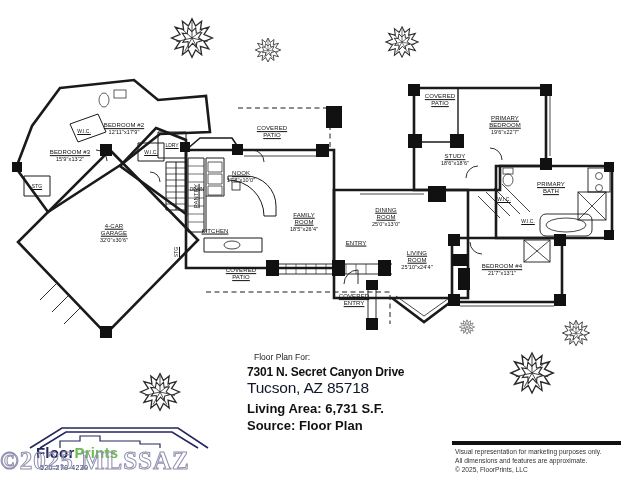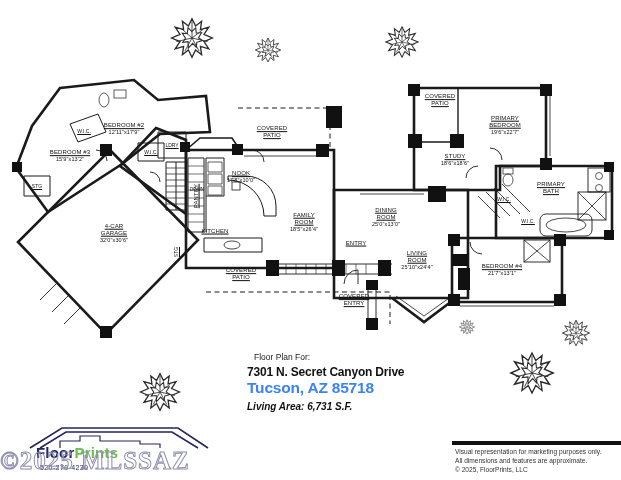--- a/index.html
+++ b/index.html
@@ -23,22 +23,22 @@
     position:absolute;transform:translate(-50%,-50%);
     font-size:5px;color:#111;text-decoration:underline;text-underline-offset:1px;
     white-space:nowrap;
   }
   .rot90{transform:translate(-50%,-50%) rotate(-90deg);}
   .tiny{font-size:4.5px;text-decoration:none;}
   
   .title-block{position:absolute;left:247px;top:352px;width:210px;}
   .tb-heading{font-size:8.5px;color:#222;margin-bottom:3px;padding-left:7px;}
   .tb-addr1{font-size:12px;font-weight:700;letter-spacing:-.2px;color:#111;}
-  .tb-addr2{font-size:15.5px;font-weight:700;letter-spacing:-.2px;color:#3b82f6;margin-bottom:4px;}
-  .tb-line{font-size:10px;font-weight:700;color:#111;margin-top:1.5px;font-style:italic;}
+  .tb-addr2{font-size:15.5px;font-weight:400;letter-spacing:-.2px;color:#0f172a;margin-bottom:4px;}
+  .tb-line{font-size:13px;font-weight:700;color:#111;margin-top:1.5px;}
   
   .brand{position:absolute;left:22px;top:424px;width:240px;height:52px;}
   .brand-name{position:absolute;left:14px;top:20px;font-size:15px;font-weight:700;letter-spacing:.2px;}
   .brand-name .b1{color:#23265e;}
   .brand-name .b2{color:#6abf4b;}
   .brand-phone{position:absolute;left:18px;top:40px;font-size:7px;color:#23265e;letter-spacing:.4px;}
   .watermark{
     position:absolute;left:0px;top:447px;width:300px;
     font-family:"Liberation Serif", serif;
     font-size:25px;font-weight:700;letter-spacing:1px;
@@ -267,20 +267,21 @@
   <div class="small-label" style="left:172px;top:145px">LDRY</div>
   <div class="small-label" style="left:37px;top:186px">STG</div>
   <div class="small-label rot90" style="left:176px;top:252px">STG</div>
   <div class="small-label tiny" style="left:197px;top:189px">DOWN</div>
 
   <div class="title-block">
     <div class="tb-heading">Floor Plan For:</div>
     <div class="tb-addr1">7301 N. Secret Canyon Drive</div>
     <div class="tb-addr2">Tucson, AZ  85718</div>
     <div class="tb-line">Living Area:  6,731 S.F.</div>
+    <div class="tb-line">Source:  Floor Plan</div>
   </div>
 
   <div class="brand">
     <svg width="200" height="26" viewBox="0 0 200 26">
       <g stroke="#23265e" fill="none" stroke-width="1.6" stroke-linejoin="miter">
         <path d="M8,24 L40,4 L156,4 L186,24"></path>
         <path d="M18,24 L44,8 L150,8 L176,24"></path>
         <path d="M38,24 V17 H58 V12 H78 V17 H118 V20 H138 V24" stroke-width="1.2"></path>
       </g>
     </svg>

